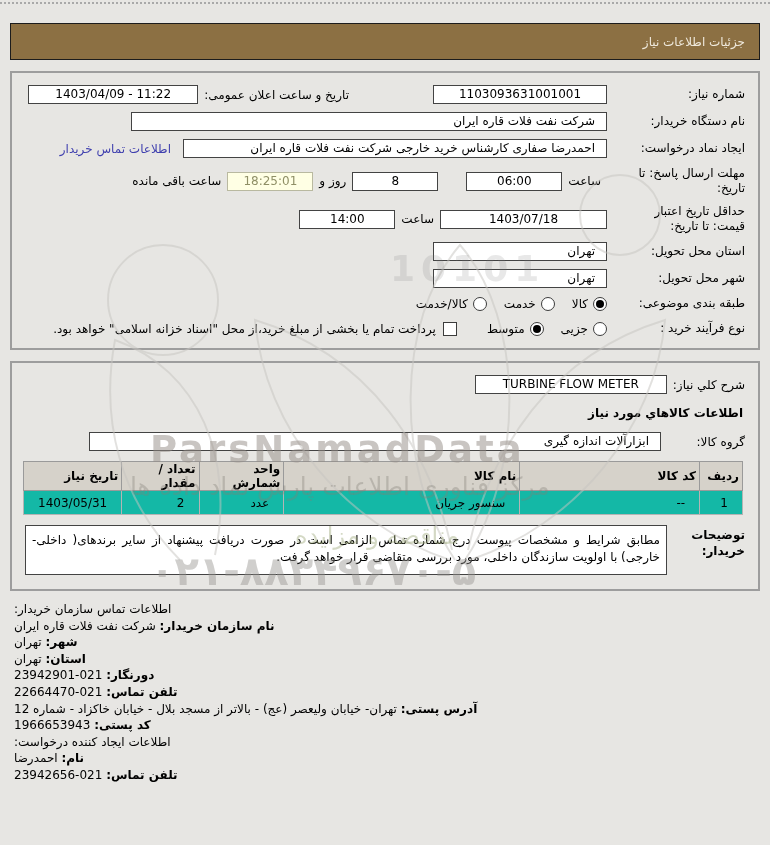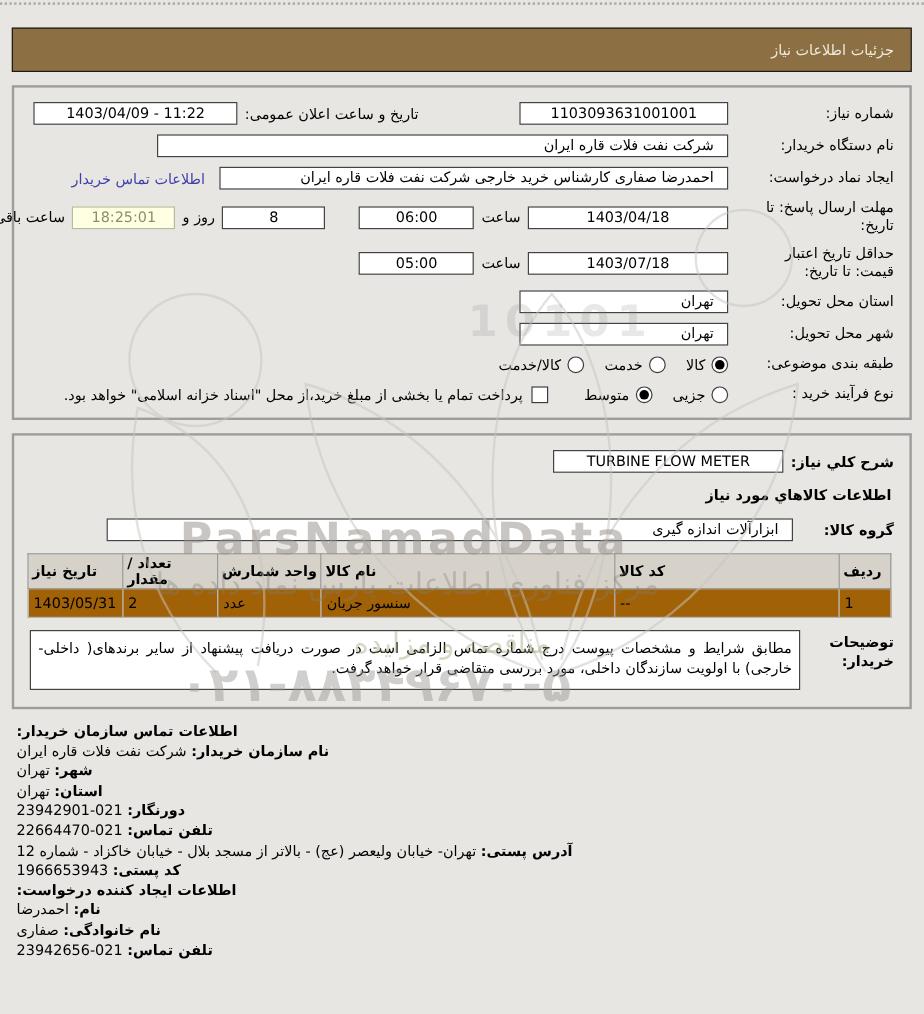--- a/index.html
+++ b/index.html
@@ -27,29 +27,29 @@
   .w145{width:143px}.w75{width:72px}.w64{width:62px}.w66{width:62px}.w152{width:150px}
   .w170{width:168px}.w550{width:548px}
   .cream{background:#ffffe4;border:1px solid #b9b9a0;color:#8f8f66}
   .inlbl{margin:0 6px;flex:none;white-space:nowrap}
   .gap28{margin-right:28px}
   .link{color:#3f3fae;flex:none;margin-right:12px;cursor:pointer;white-space:nowrap}
   .rd{width:12px;height:12px;border:1px solid #3c3c3c;border-radius:50%;background:#fff;flex:none;position:relative;margin-left:5px}
   .rd.sel::after{content:"";position:absolute;left:2px;top:2px;right:2px;bottom:2px;background:#000;border-radius:50%}
   .rlbl{margin-left:17px;white-space:nowrap}
   .chk{width:12px;height:12px;border:1px solid #3c3c3c;background:#fff;flex:none;margin-left:7px}
-  .bold{font-weight:bold}
+  .bold{font-weight:normal}
   .sec-title{font-weight:bold;margin:12px 2px 12px 0}
   .goods-table{width:100%;border-collapse:collapse;margin:10px 2px 10px 0}
   .goods-table th{
     background:#d6d2ca;border:1px solid #9a9a9a;height:27px;font-weight:bold;
-    font-size:12px;text-align:left;padding:0 3px;
+    font-size:12px;text-align:right;padding:0 3px;
   }
   .goods-table td{
-    background:#a16207;border:1px solid #b4b4b4;height:23px;text-align:left;padding:0 4px;
+    background:#14b8a6;border:1px solid #b4b4b4;height:23px;text-align:right;padding:0 14px;
   }
   .notes-row{display:flex;align-items:flex-start;margin:4px 0 6px}
   .notes-lbl{width:78px;flex:none;font-weight:bold;line-height:16px;padding-top:2px}
   .notes-box{
     flex:1;background:#fff;border:1px solid #434343;padding:6px 6px;line-height:17px;
     text-align:justify;min-height:36px;
   }
   .footer{margin:10px 14px 0;text-align:left;line-height:16.6px}
   .fline b{font-weight:bold}
   .fline .v-ltr{direction:ltr;unicode-bidi:embed;display:inline-block}
@@ -87,34 +87,33 @@
   </div>
 
   <div class="row">
     <div class="lblcol">ایجاد نماد درخواست:</div>
     <div class="box w400 rt">احمدرضا صفاری کارشناس خرید خارجی شرکت نفت فلات قاره ایران</div>
     <span class="link">اطلاعات تماس خریدار</span>
   </div>
 
   <div class="row">
     <div class="lblcol">مهلت ارسال پاسخ: تا تاریخ:</div>
-    <div class="box w145 center ltr">1403/04/18</div>
     <span class="inlbl">ساعت</span>
     <div class="box w75 center ltr">06:00</div>
     <div class="box w64 center ltr gap28">8</div>
     <span class="inlbl">روز و</span>
     <div class="box w66 center ltr cream">18:25:01</div>
     <span class="inlbl">ساعت باقی مانده</span>
   </div>
 
   <div class="row">
     <div class="lblcol">حداقل تاریخ اعتبار قیمت: تا تاریخ:</div>
     <div class="box w145 center ltr">1403/07/18</div>
     <span class="inlbl">ساعت</span>
-    <div class="box w75 center ltr">05:00</div>
+    <div class="box w75 center ltr">14:00</div>
   </div>
 
   <div class="row">
     <div class="lblcol">استان محل تحویل:</div>
     <div class="box w152 rt">تهران</div>
   </div>
 
   <div class="row">
     <div class="lblcol">شهر محل تحویل:</div>
     <div class="box w152 rt">تهران</div>
@@ -198,21 +197,20 @@
   <div class="fline"><b>نام سازمان خریدار:</b> <span>شرکت نفت فلات قاره ایران</span></div>
   <div class="fline"><b>شهر:</b> <span>تهران</span></div>
   <div class="fline"><b>استان:</b> <span>تهران</span></div>
   <div class="fline"><b>دورنگار:</b> <span class="v-ltr">23942901-021</span></div>
   <div class="fline"><b>تلفن تماس:</b> <span class="v-ltr">22664470-021</span></div>
   <div class="fline"><b>آدرس پستی:</b> <span>تهران- خیابان ولیعصر (عج) - بالاتر از مسجد بلال - خیابان خاکزاد - شماره 12</span></div>
   <div class="fline"><b>کد پستی:</b> <span class="v-ltr">1966653943</span></div>
 
   <div class="fline bold">اطلاعات ایجاد کننده درخواست:</div>
   <div class="fline"><b>نام:</b> <span>احمدرضا</span></div>
-  <div class="fline"><b>نام خانوادگی:</b> <span>صفاری</span></div>
   <div class="fline"><b>تلفن تماس:</b> <span class="v-ltr">23942656-021</span></div>
 </div>
 
 <div class="wm">
   <svg class="wm-svg" width="770" height="845" viewBox="0 0 770 845">
     <g fill="none" stroke="#c7c5c1" stroke-width="2">
       <path d="M455,560 C395,470 395,320 460,245 C525,320 525,470 465,560"></path>
       <path d="M450,560 C345,525 265,430 255,320 C370,355 430,450 452,550"></path>
       <path d="M470,560 C575,525 655,430 665,320 C550,355 490,450 468,550"></path>
       <path d="M180,560 C120,500 100,420 115,340 C200,370 235,460 215,555"></path>

